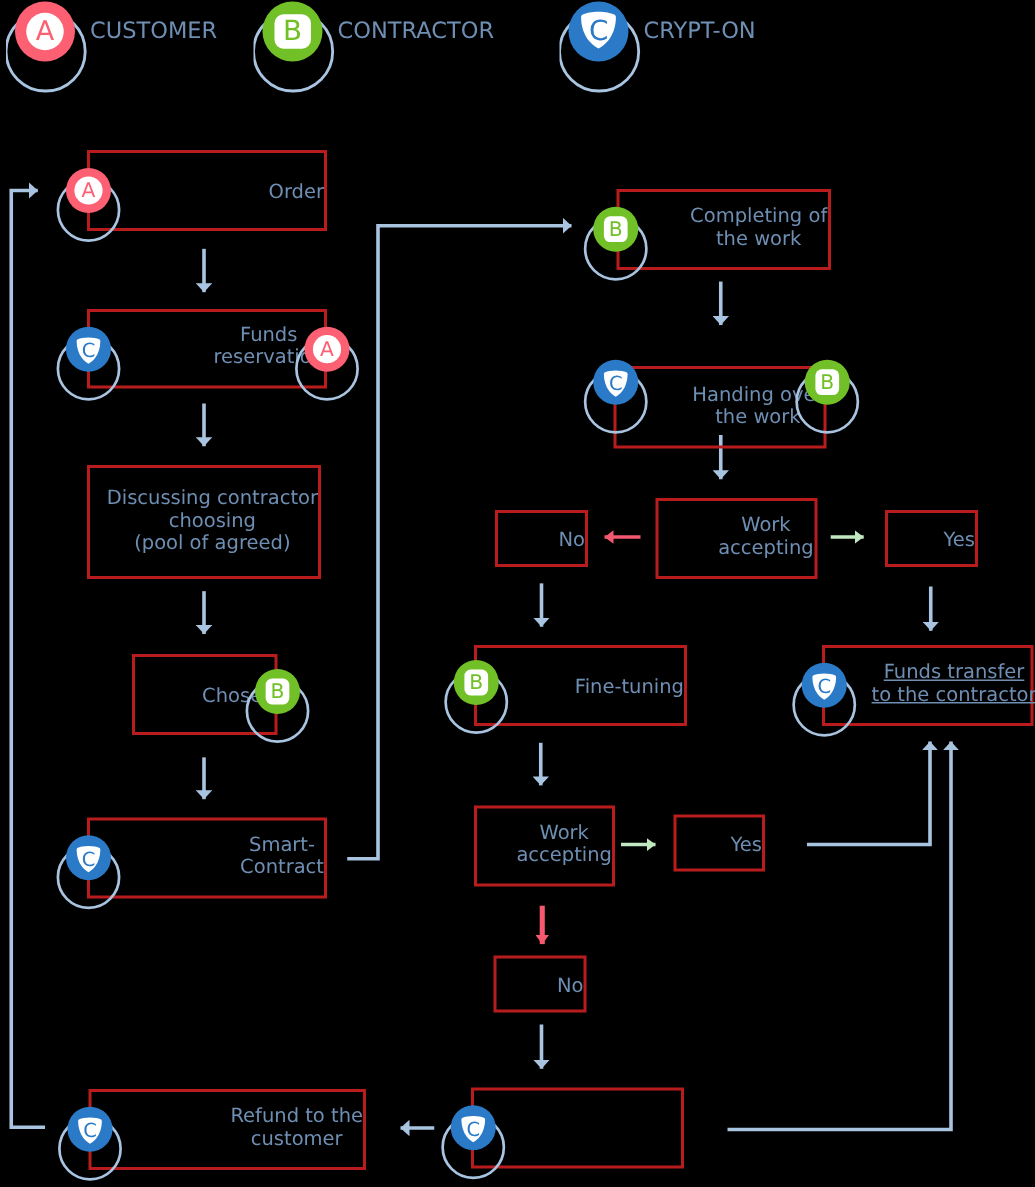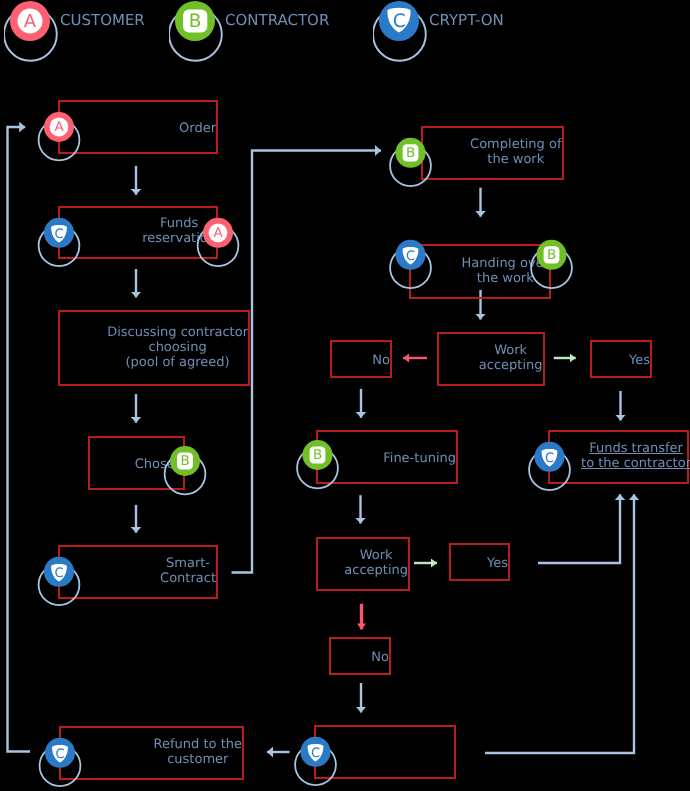--- a/index.html
+++ b/index.html
@@ -98,36 +98,36 @@
 
   <div class="node" style="left:58px;top:100px;width:160px;height:54px;">
     <div class="lbl">Order</div>
     </div>
 
   <div class="node multi" style="left:58px;top:205.5px;width:160px;height:53px;">
     <div class="lbl">Funds
 reservation</div>
     </div>
 
-  <div class="node multi" style="left:58px;top:309.5px;width:192px;height:76.5px;">
+  <div class="node multi" style="left:58px;top:309.5px;width:156px;height:76.5px;">
     <div class="lbl">Discussing contractor
 choosing
 (pool of agreed)</div>
     </div>
 
   <div class="node" style="left:87.5px;top:435.5px;width:97.5px;height:54.5px;padding-left:25px;">
     <div class="lbl">Chosen</div>
     </div>
 
   <div class="node multi" style="left:58px;top:544.5px;width:160px;height:54.5px;">
     <div class="lbl">Smart-
 Contract</div>
     </div>
 
-  <div class="node multi" style="left:421px;top:125.5px;width:142.5px;height:54.5px;">
+  <div class="node multi" style="left:411px;top:125.5px;width:142.5px;height:54.5px;">
     <div class="lbl">Completing of
 the work</div>
     </div>
 
   <div class="node multi" style="left:408.5px;top:244px;width:142.5px;height:54.5px;">
     <div class="lbl">Handing over
 the work</div>
     </div>
 
   <div class="node multi" style="left:436.5px;top:331.5px;width:108px;height:54.5px;">

